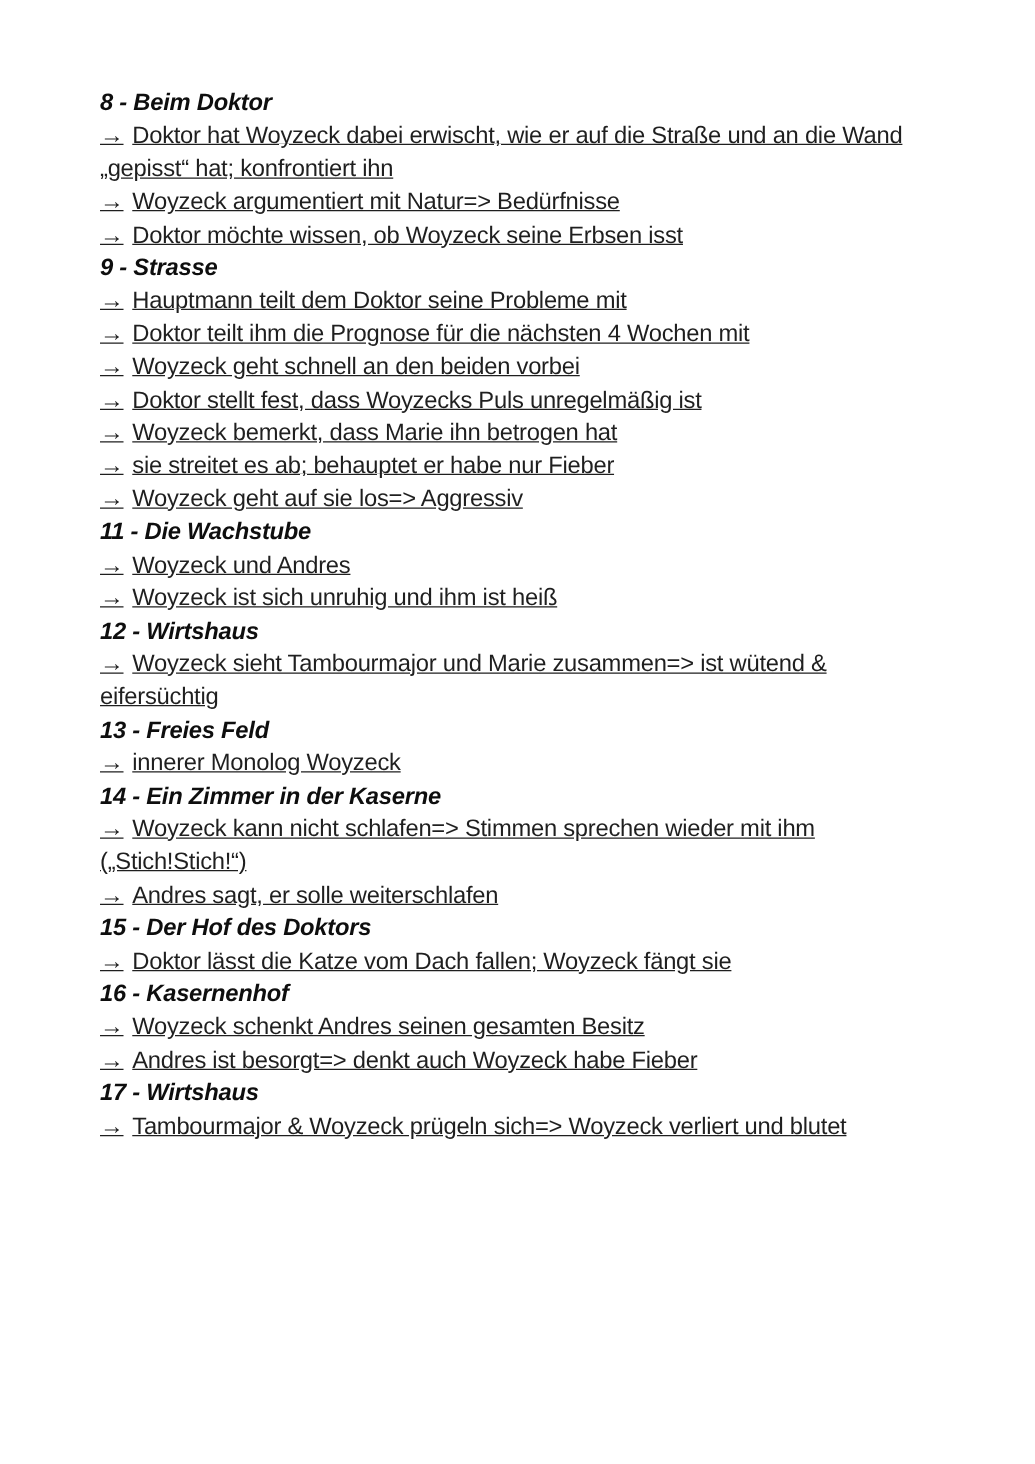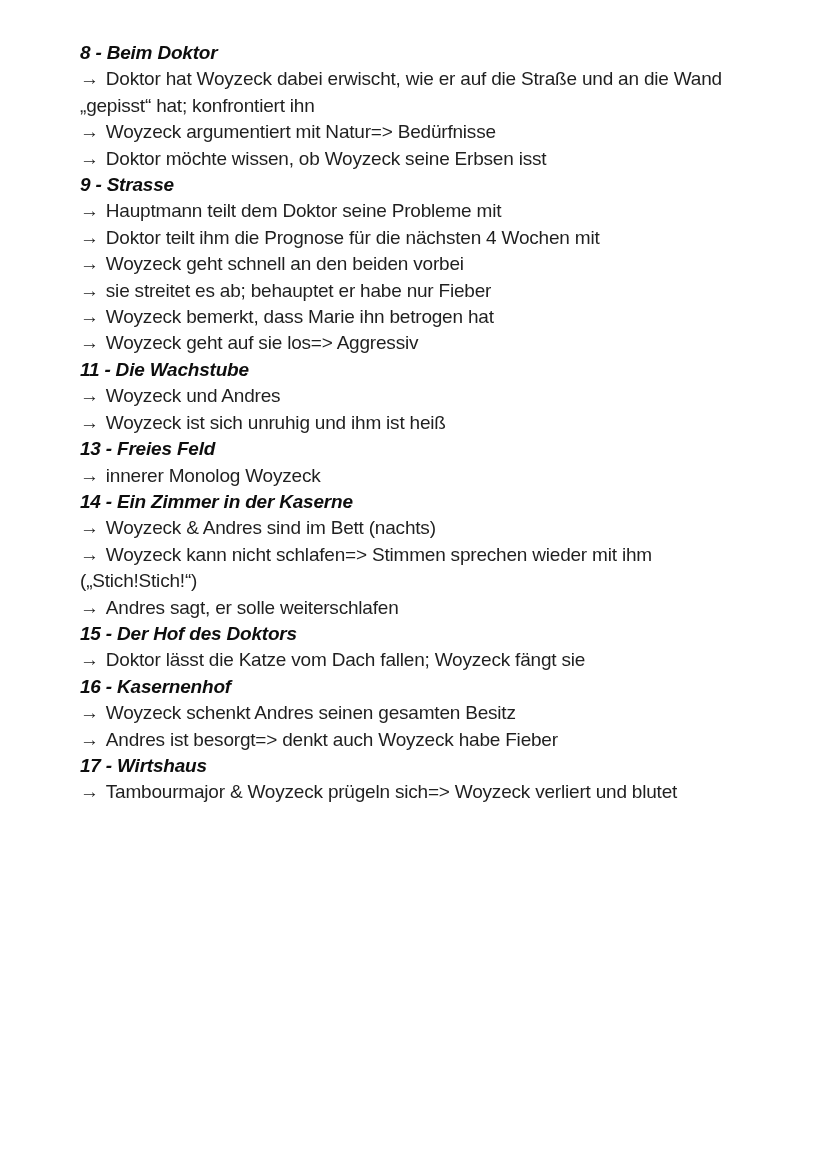--- a/index.html
+++ b/index.html
@@ -11,33 +11,34 @@
     width: 828px;
     height: 1171px;
     overflow: hidden;
     font-family: "Liberation Sans", "DejaVu Sans", sans-serif;
   }
   .page {
     box-sizing: border-box;
     width: 828px;
     height: 1171px;
     background: #ffffff;
-    padding: 40px 70px 0 80px;
+    padding: 70px 70px 0 80px;
     color: #1f1f1f;
     font-size: 19px;
     line-height: 26.4px;
     letter-spacing: -0.2px;
   }
   .section-title {
     font-weight: 700;
     font-style: italic;
     color: #0e0e0e;
   }
   .bullet-line {
     font-weight: 400;
+    text-decoration: underline;
   }
   .arrow {
     padding-right: 7px;
   }
 </style>
 </head>
 <body>
 
 <div class="page">
 
@@ -46,43 +47,47 @@
     <div class="bullet-line"><span class="arrow">→</span><span>Doktor hat Woyzeck dabei erwischt, wie er auf die Straße und an die Wand „gepisst“ hat; konfrontiert ihn</span></div>
     <div class="bullet-line"><span class="arrow">→</span><span>Woyzeck argumentiert mit Natur=&gt; Bedürfnisse</span></div>
     <div class="bullet-line"><span class="arrow">→</span><span>Doktor möchte wissen, ob Woyzeck seine Erbsen isst</span></div>
   </div>
 
   <div class="section">
     <div class="section-title">9 - Strasse</div>
     <div class="bullet-line"><span class="arrow">→</span><span>Hauptmann teilt dem Doktor seine Probleme mit</span></div>
     <div class="bullet-line"><span class="arrow">→</span><span>Doktor teilt ihm die Prognose für die nächsten 4 Wochen mit</span></div>
     <div class="bullet-line"><span class="arrow">→</span><span>Woyzeck geht schnell an den beiden vorbei</span></div>
+    <div class="bullet-line"><span class="arrow">→</span><span>Doktor stellt fest, dass Woyzecks Puls unregelmäßig ist</span></div>
   </div>
 
   <div class="section">
+    <div class="bullet-line"><span class="arrow">→</span><span>Woyzeck bemerkt, dass Marie ihn betrogen hat</span></div>
     <div class="bullet-line"><span class="arrow">→</span><span>sie streitet es ab; behauptet er habe nur Fieber</span></div>
-    <div class="bullet-line"><span class="arrow">→</span><span>Woyzeck bemerkt, dass Marie ihn betrogen hat</span></div>
     <div class="bullet-line"><span class="arrow">→</span><span>Woyzeck geht auf sie los=&gt; Aggressiv</span></div>
   </div>
 
   <div class="section">
     <div class="section-title">11 - Die Wachstube</div>
     <div class="bullet-line"><span class="arrow">→</span><span>Woyzeck und Andres</span></div>
     <div class="bullet-line"><span class="arrow">→</span><span>Woyzeck ist sich unruhig und ihm ist heiß</span></div>
   </div>
 
+  <div class="section">
+    <div class="section-title">12 - Wirtshaus</div>
+    <div class="bullet-line"><span class="arrow">→</span><span>Woyzeck sieht Tambourmajor und Marie zusammen=&gt; ist wütend &amp; eifersüchtig</span></div>
+  </div>
 
   <div class="section">
     <div class="section-title">13 - Freies Feld</div>
     <div class="bullet-line"><span class="arrow">→</span><span>innerer Monolog Woyzeck</span></div>
   </div>
 
   <div class="section">
     <div class="section-title">14 - Ein Zimmer in der Kaserne</div>
-    <div class="bullet-line"><span class="arrow">→</span><span>Woyzeck &amp; Andres sind im Bett (nachts)</span></div>
     <div class="bullet-line"><span class="arrow">→</span><span>Woyzeck kann nicht schlafen=&gt; Stimmen sprechen wieder mit ihm („Stich!Stich!“)</span></div>
     <div class="bullet-line"><span class="arrow">→</span><span>Andres sagt, er solle weiterschlafen</span></div>
   </div>
 
   <div class="section">
     <div class="section-title">15 - Der Hof des Doktors</div>
     <div class="bullet-line"><span class="arrow">→</span><span>Doktor lässt die Katze vom Dach fallen; Woyzeck fängt sie</span></div>
   </div>
 
   <div class="section">

